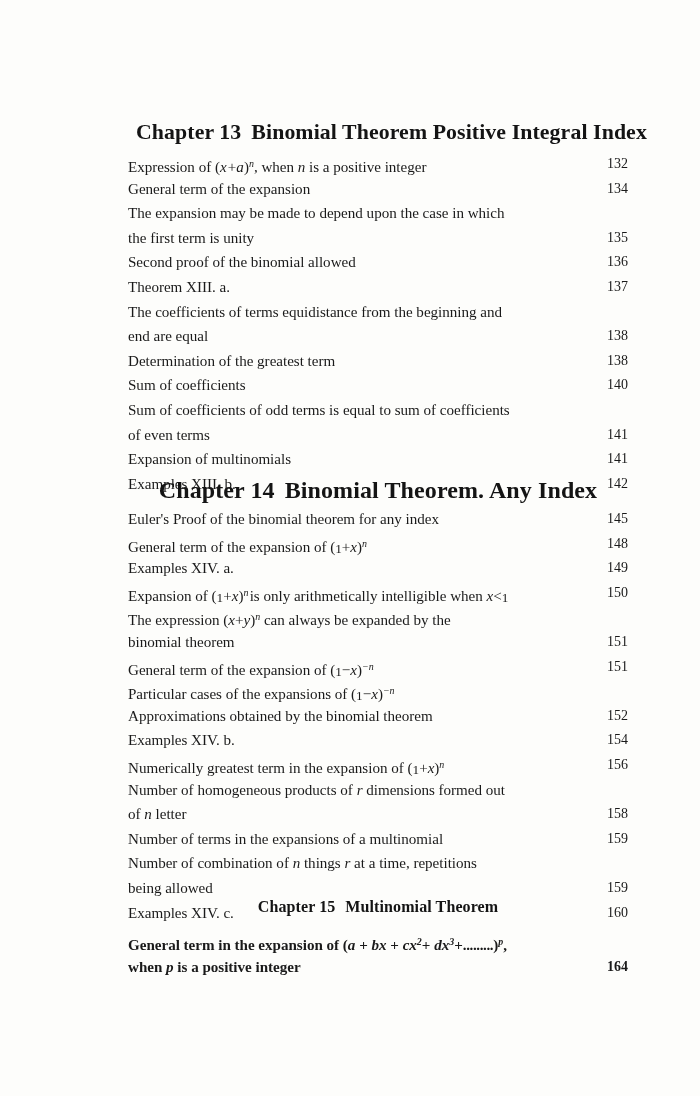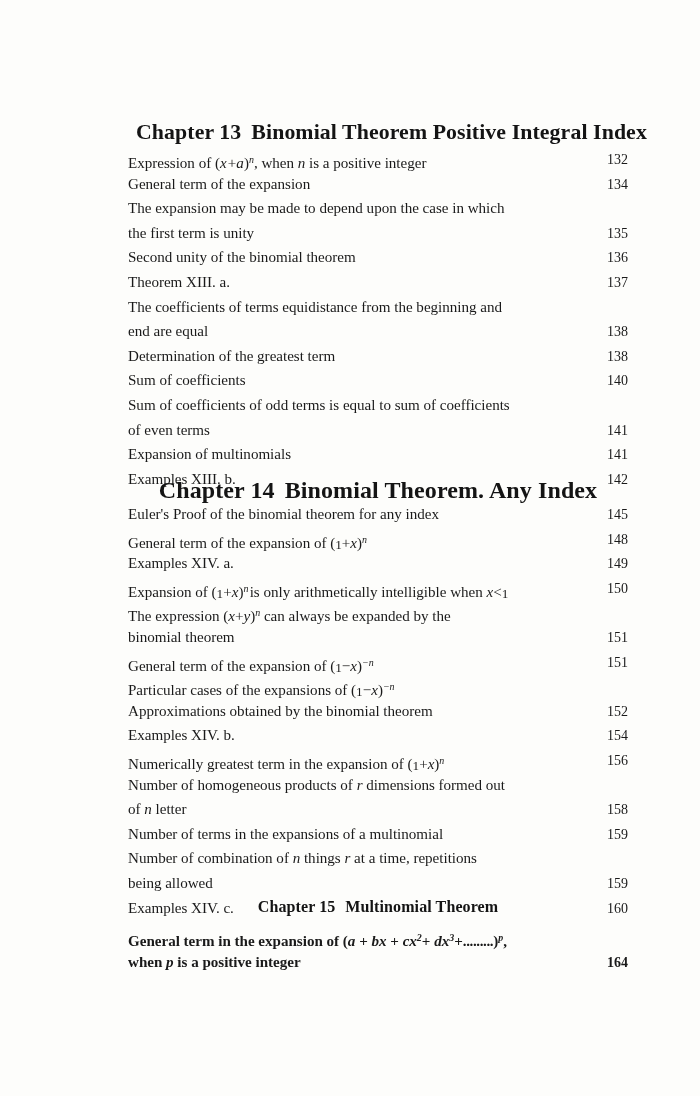--- a/index.html
+++ b/index.html
@@ -65,21 +65,21 @@
     left: 0;
     width: 500px;
   }
   #list-13 { top: 150px; }
   #list-14 { top: 505px; }
   #list-15 { top: 928px; font-weight: bold; }
 
   .toc-row {
     position: relative;
     height: 24.6px;
-    line-height: 19px;
+    line-height: 28px;
     font-size: 15.1px;
     white-space: nowrap;
   }
   .toc-text {
     display: inline-block;
     letter-spacing: -0.02px;
   }
   .toc-page {
     position: absolute;
     right: 0px;
@@ -126,21 +126,21 @@
       <span class="toc-text">The expansion may be made to depend upon the case in which</span>
       <span class="toc-page"></span>
     </div>
 
     <div class="toc-row">
       <span class="toc-text">the first term is unity</span>
       <span class="toc-page">135</span>
     </div>
 
     <div class="toc-row">
-      <span class="toc-text">Second unity of the binomial theorem</span>
+      <span class="toc-text">Second proof of the binomial allowed</span>
       <span class="toc-page">136</span>
     </div>
 
     <div class="toc-row">
       <span class="toc-text">Theorem XIII. a.</span>
       <span class="toc-page">137</span>
     </div>
 
     <div class="toc-row">
       <span class="toc-text">The coefficients of terms equidistance from the beginning and</span>

